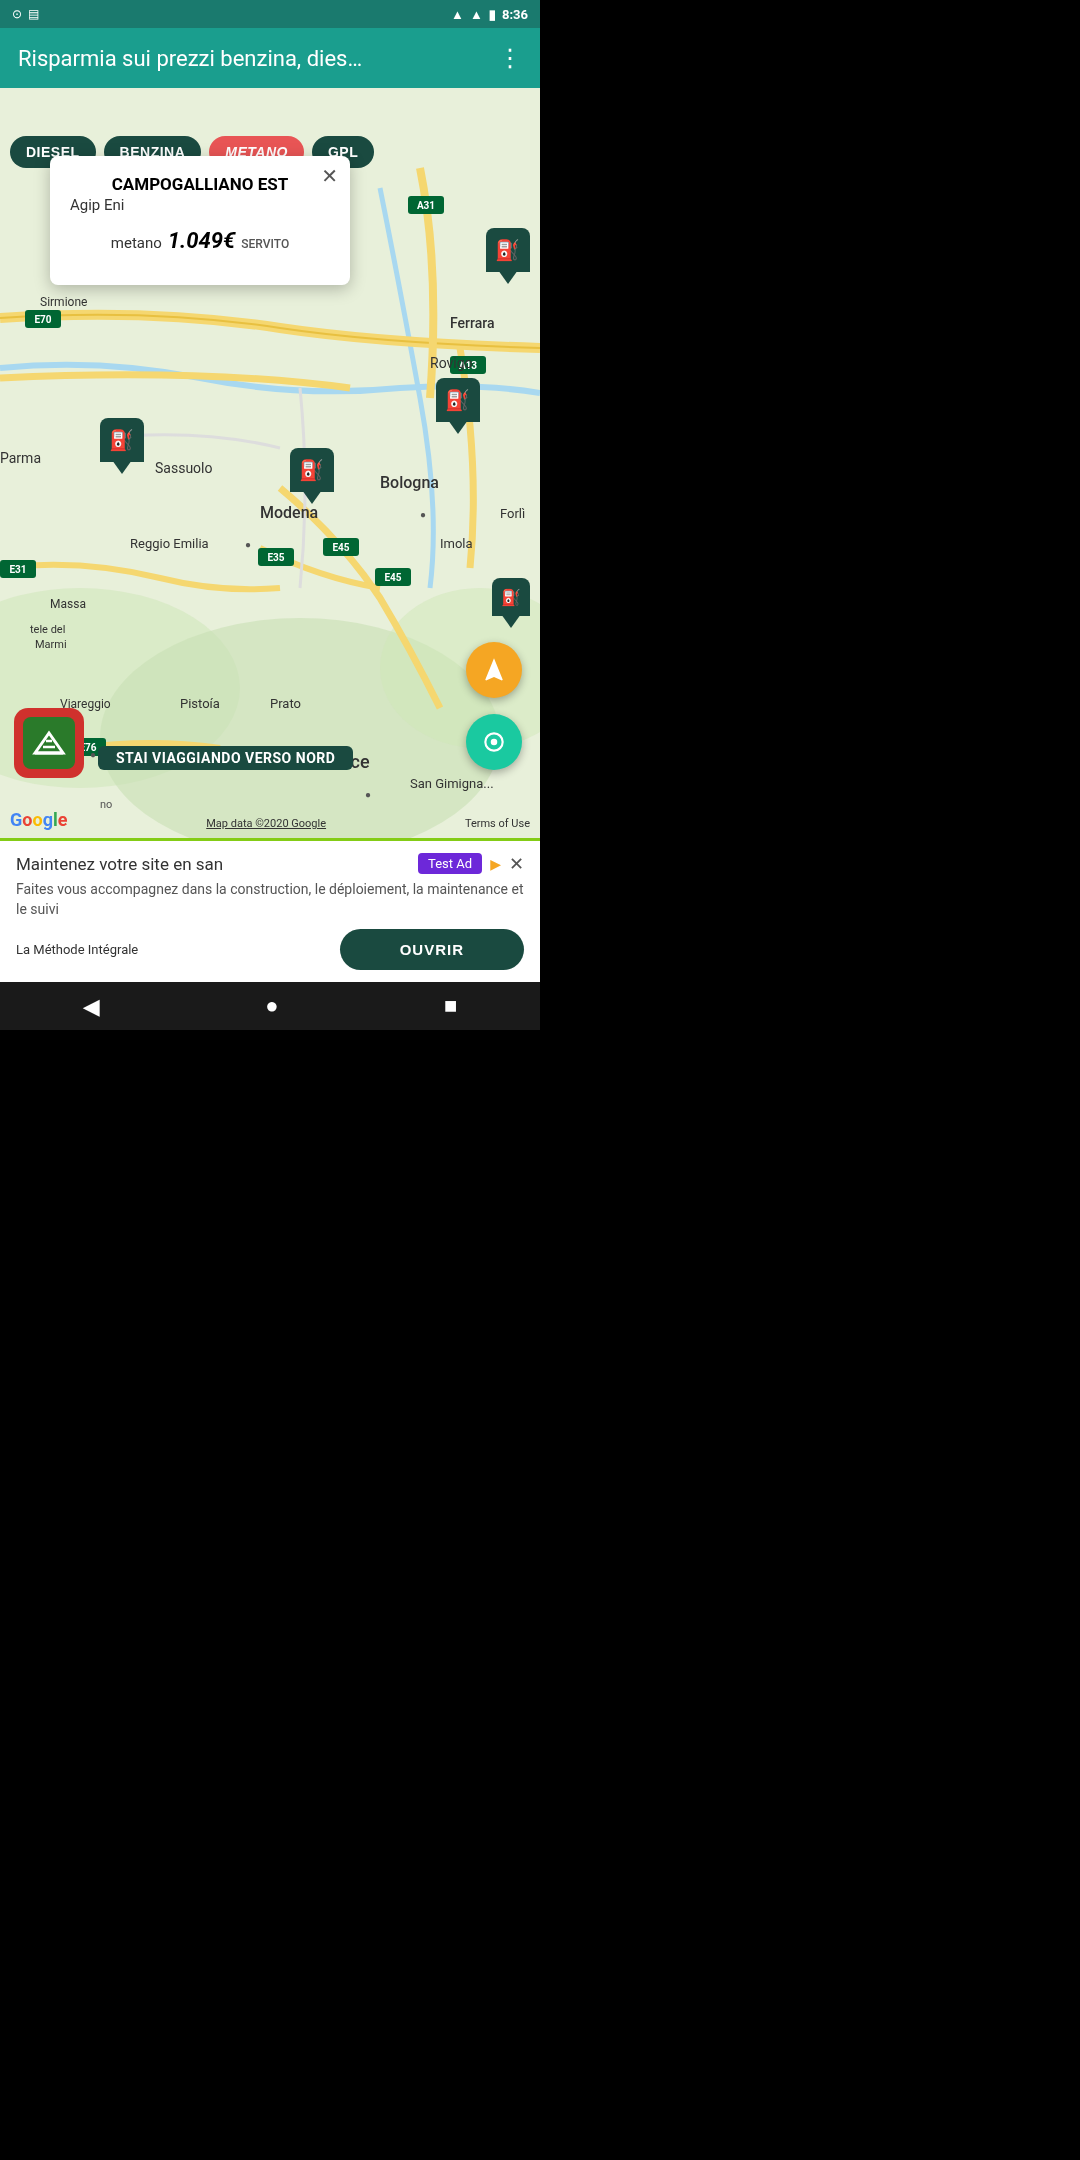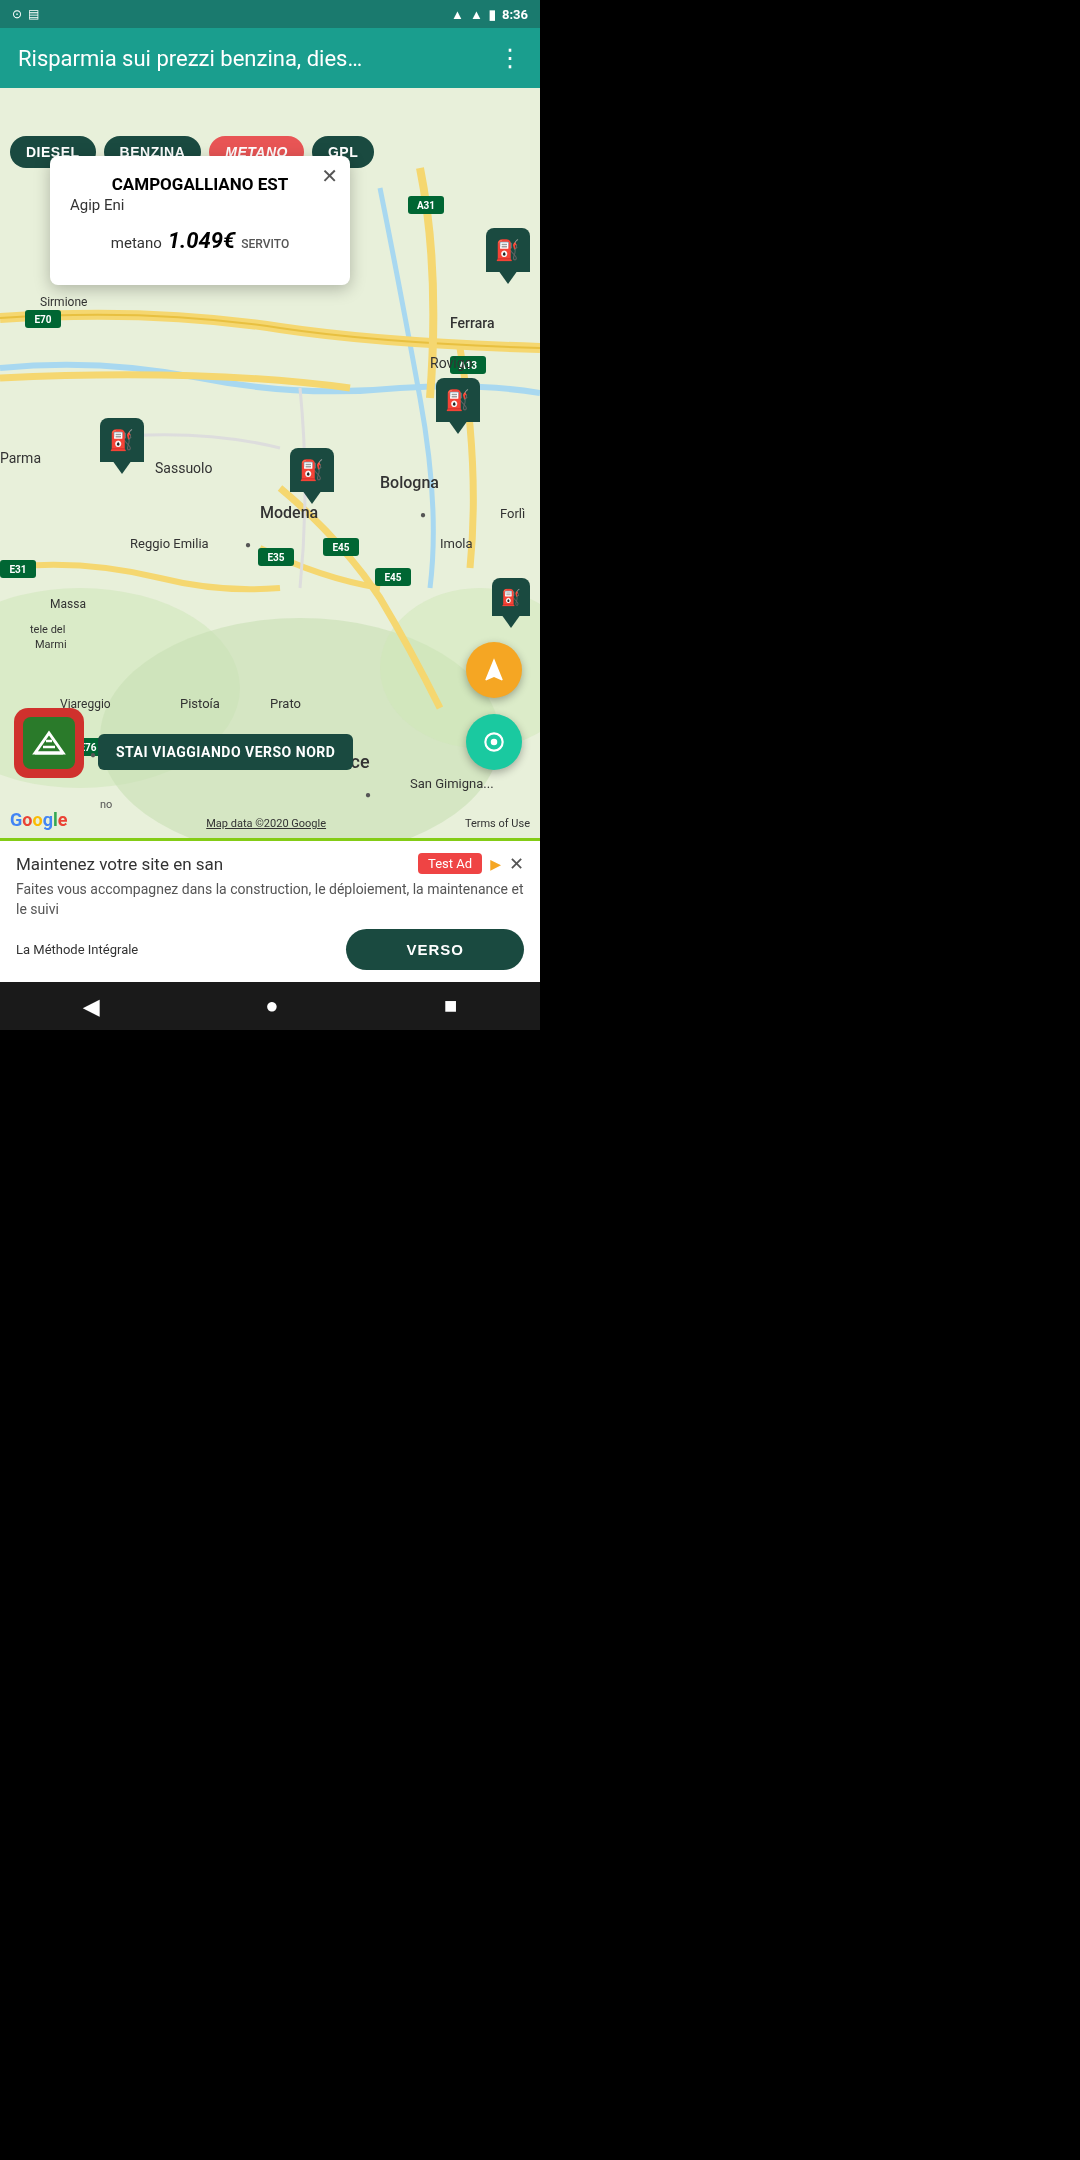--- a/index.html
+++ b/index.html
@@ -233,21 +233,21 @@
       font-size: 26px;
     }
 
     
     .travel-banner {
       position: absolute;
       bottom: 68px;
       left: 98px;
       background: #1a4a40;
       color: white;
-      padding: 10px 18px;
+      padding: 4px 18px;
       border-radius: 6px;
       font-size: 14px;
       font-weight: bold;
       letter-spacing: 0.5px;
       z-index: 10;
     }
 
     
     .map-footer {
       position: absolute;
@@ -284,21 +284,21 @@
       align-items: center;
       justify-content: space-between;
       margin-bottom: 6px;
     }
     .ad-main-title {
       font-size: 17px;
       color: #333;
       flex: 1;
     }
     .ad-test-badge {
-      background: #ef4444;
+      background: #6d28d9;
       color: white;
       padding: 3px 10px;
       border-radius: 4px;
       font-size: 13px;
       margin: 0 8px;
     }
     .ad-icons-row {
       display: flex;
       align-items: center;
       gap: 8px;
@@ -545,21 +545,21 @@
     </span>
     <span class="ad-test-badge">Test Ad</span>
     <div class="ad-icons-row">
       <span class="ad-triangle">▶</span>
       <span class="ad-close-icon">✕</span>
     </div>
   </div>
   <div class="ad-body-text">Faites vous accompagnez dans la construction, le déploiement, la maintenance et le suivi</div>
   <div class="ad-footer-row">
     <span class="ad-brand">La Méthode Intégrale</span>
-    <button class="ad-open-btn">VERSO</button>
+    <button class="ad-open-btn">OUVRIR</button>
   </div>
 </div>
 
 <div class="bottom-nav">
   <div class="nav-btn">◀</div>
   <div class="nav-btn">●</div>
   <div class="nav-btn">■</div>
 </div>
 
 </body></html>

